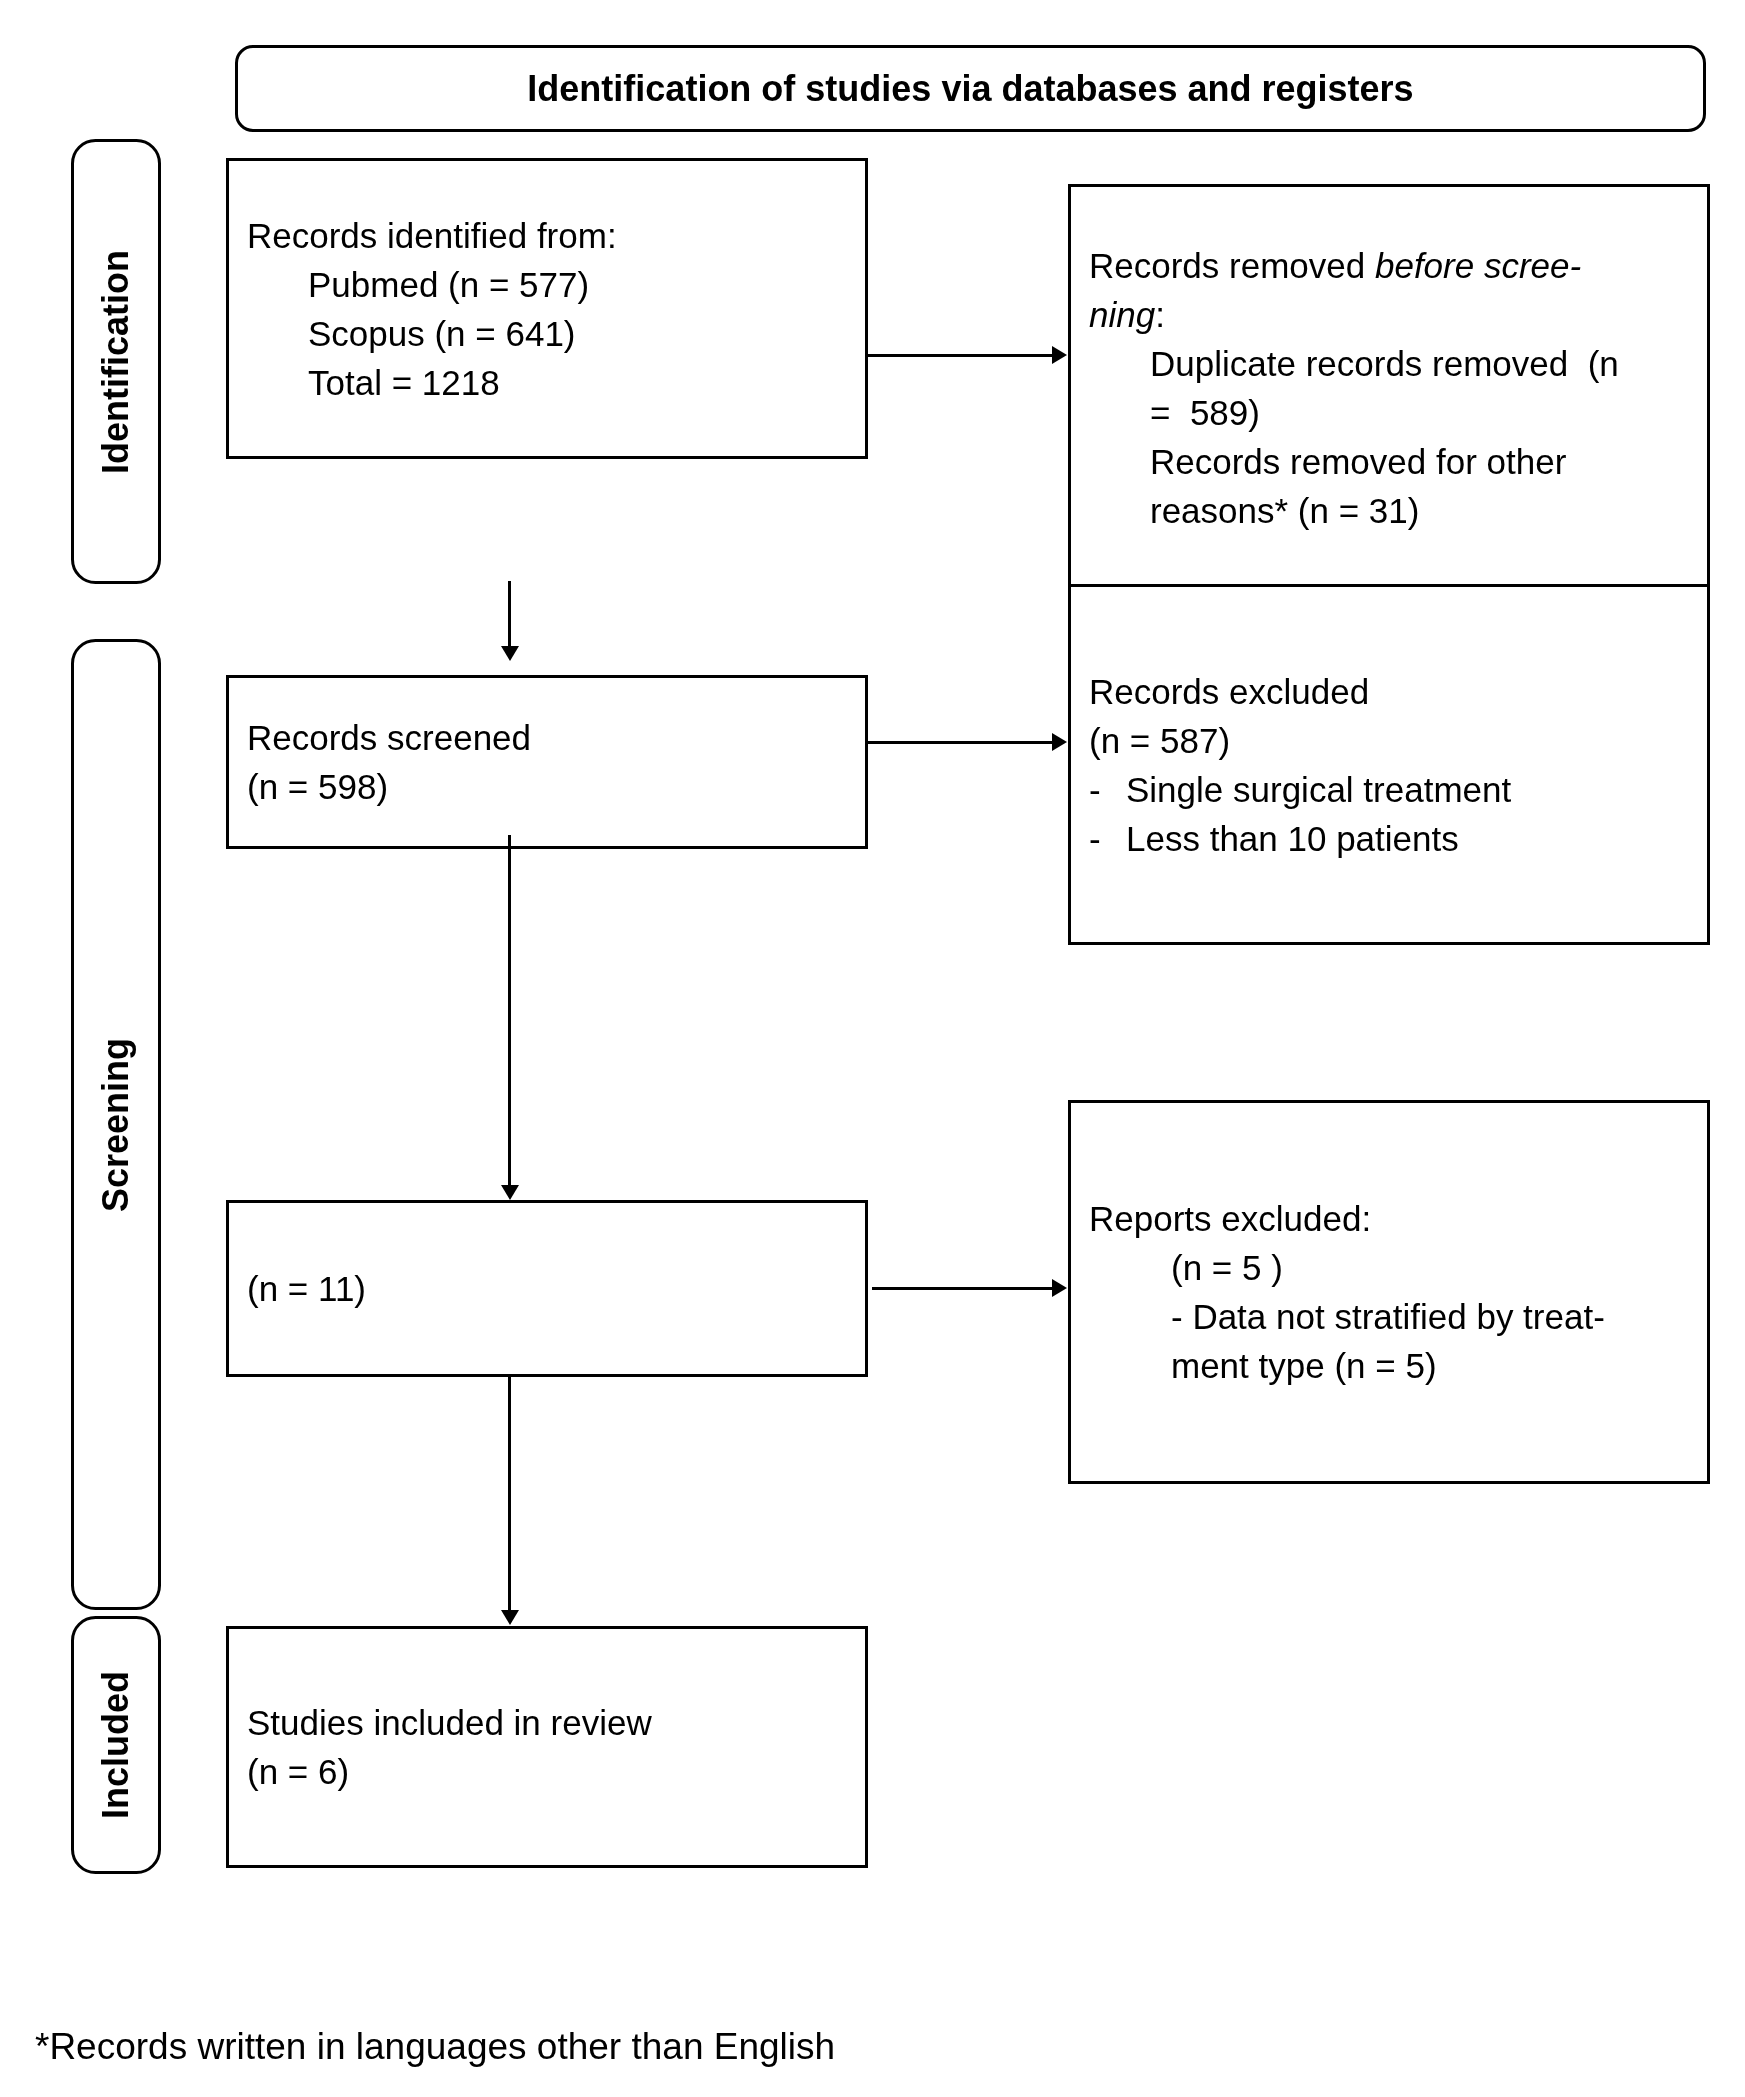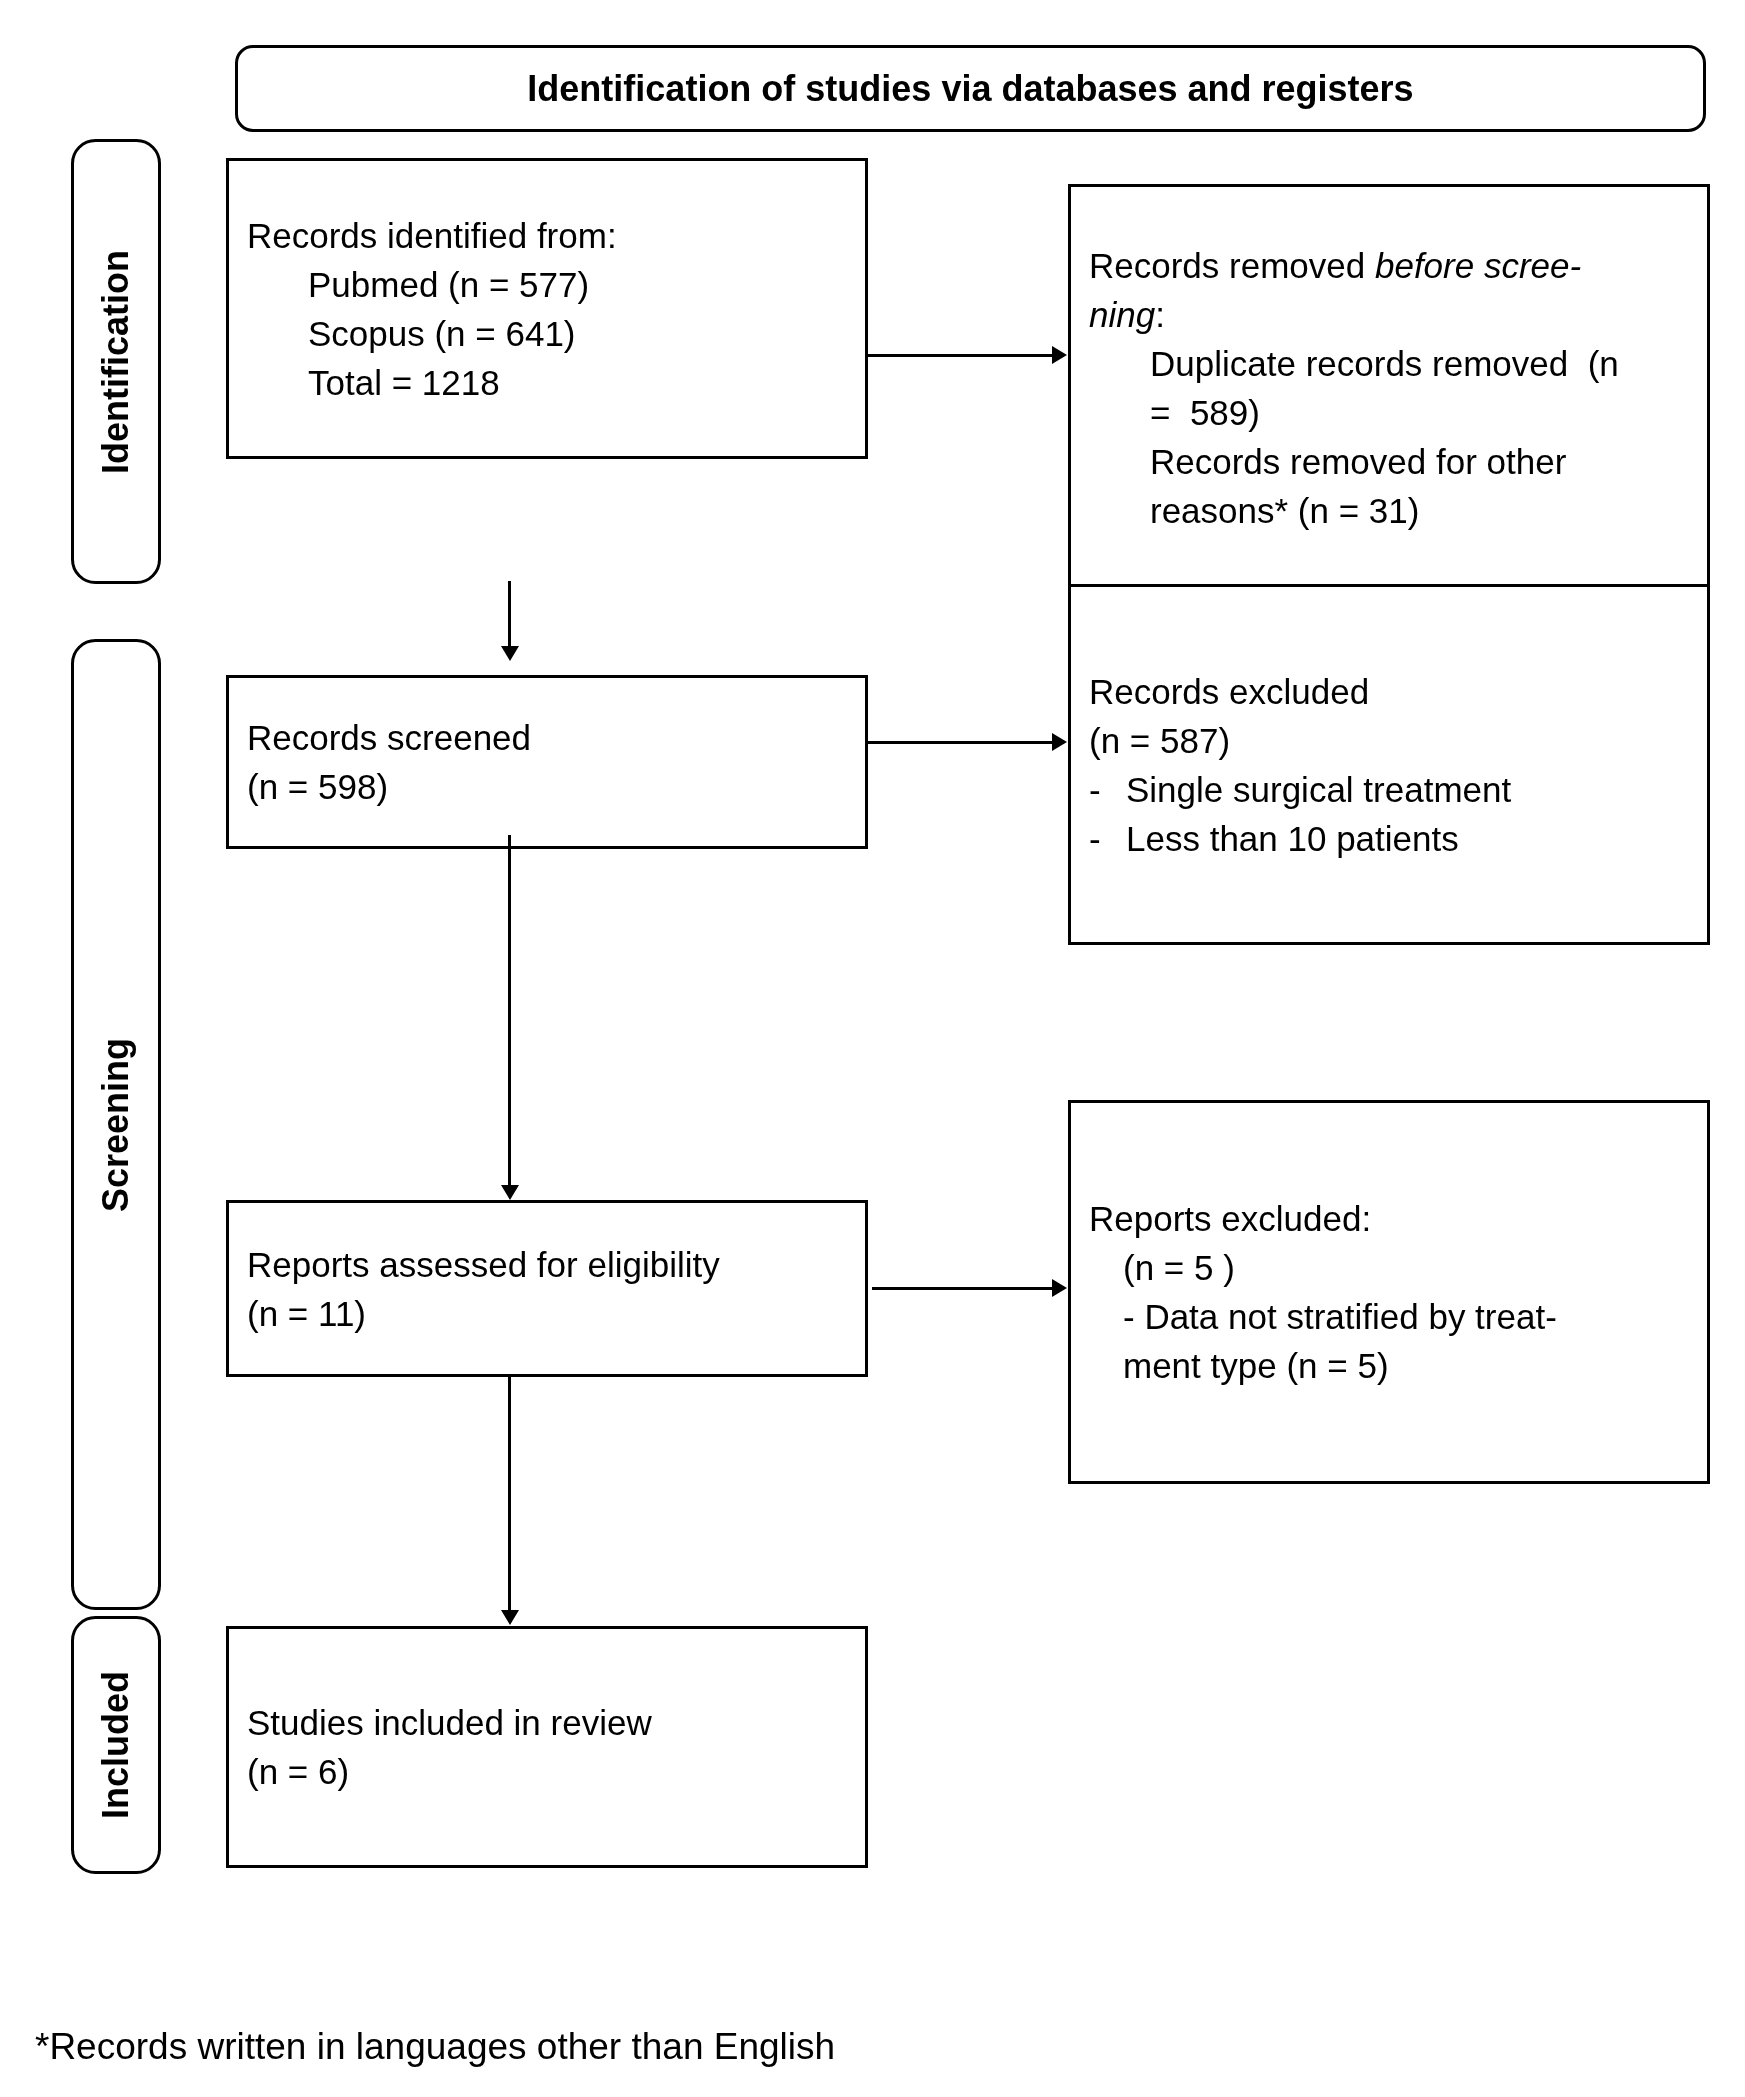--- a/index.html
+++ b/index.html
@@ -26,21 +26,21 @@
     display: flex;
     flex-direction: column;
     justify-content: center;
     padding-left: 18px;
     padding-right: 11.6px;
     font-size: 35px;
     line-height: 49px;
   }
   .line { white-space: pre-wrap; }
   .ind  { margin-left: 61px; }
-  .ind2 { margin-left: 34px; }
+  .ind2 { margin-left: 82px; }
   .it   { font-style: italic; }
   .bullet { display: flex; }
   .bullet .dash { width: 37px; flex: 0 0 auto; }
 
   .title-box {
     position: absolute;
     left: 235px; top: 45px;
     width: 1471px; height: 87px;
     box-sizing: border-box;
     border: 3.9px solid #000000;
@@ -165,21 +165,20 @@
   </div>
 
   <div class="box rbox" id="box-records-excluded">
     <div class="line">Records excluded</div>
     <div class="line">(n = 587)</div>
     <div class="line bullet"><span class="dash">-</span><span>Single surgical treatment</span></div>
     <div class="line bullet"><span class="dash">-</span><span>Less than 10 patients</span></div>
   </div>
 
   <div class="box lbox" id="box-reports-assessed">
-    <div class="line">Reports assessed for eligibility</div>
     <div class="line">(n = 11)</div>
   </div>
 
   <div class="box rbox" id="box-reports-excluded">
     <div class="line">Reports excluded:</div>
     <div class="line ind2">(n = 5 )</div>
     <div class="line ind2">- Data not stratified by treat-</div>
     <div class="line ind2">ment type (n = 5)</div>
   </div>
 

